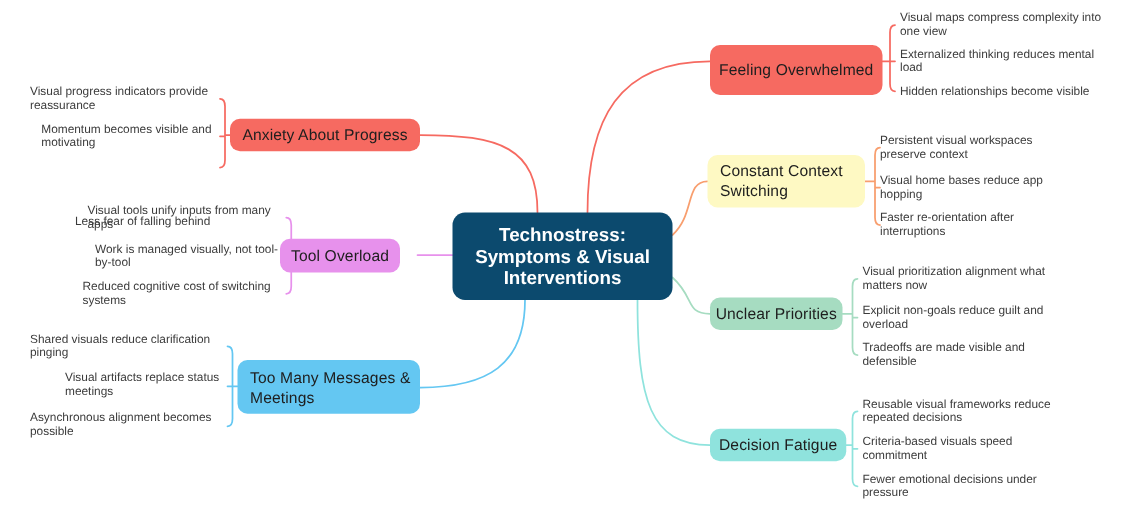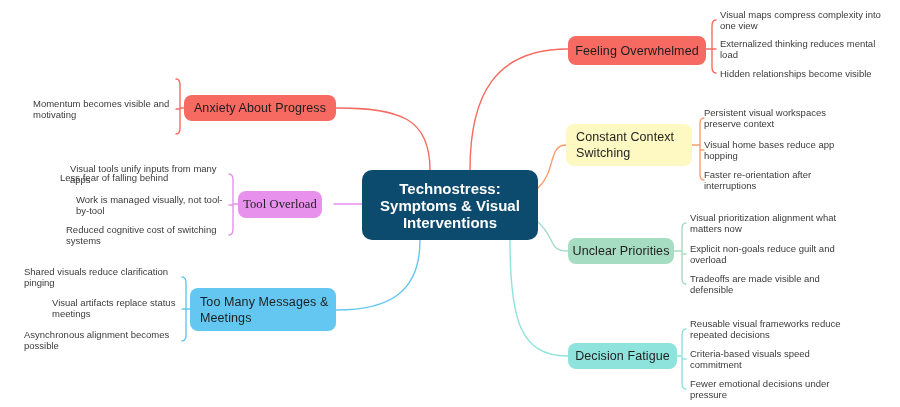--- a/index.html
+++ b/index.html
@@ -12,26 +12,26 @@
         font-size:12.5px;font-weight:500;color:#1E1E1E;box-sizing:border-box;
         letter-spacing:.1px;}
   .node.center-text{justify-content:center;text-align:center;}
   .node.left-text{padding-left:10px;line-height:16px;}
   .central{position:absolute;left:362px;top:170px;width:176px;height:70px;
            background:#0c4a6e;border-radius:10px;display:flex;align-items:center;
            justify-content:center;text-align:center;color:#fff;font-weight:bold;
            font-size:15px;line-height:17px;white-space:pre-line;}
   .leaf{position:absolute;font-size:9.5px;line-height:11px;color:#3B3B3B;}
   
-  .b-feeling {left:568px;top:36px; width:138px;height:29px;}
+  .b-feeling {left:568px;top:36px; width:138px;height:40px;}
   .b-context {left:566px;top:124px;width:126px;height:42px;}
   .b-unclear {left:568px;top:238px;width:106px;height:26px;}
   .b-decision{left:568px;top:343px;width:109px;height:26px;}
   .b-anxiety {left:184px;top:95px; width:152px;height:26px;}
-  .b-tool    {left:238px;top:191px;width:84px; height:27px;font-family:Liberation Serif, serif;}
+  .b-tool    {left:224px;top:191px;width:96px; height:27px;}
   .b-messages{left:190px;top:288px;width:146px;height:43px;}
   
   .lf-f0{left:720px;top:9px;  width:172px;} .lf-f1{left:720px;top:38px; width:172px;} .lf-f2{left:720px;top:68px; width:178px;}
   .lf-c0{left:704px;top:107px;width:150px;} .lf-c1{left:704px;top:139px;width:152px;} .lf-c2{left:704px;top:169px;width:150px;}
   .lf-u0{left:690px;top:212px;width:168px;} .lf-u1{left:690px;top:243px;width:176px;} .lf-u2{left:690px;top:273px;width:160px;}
   .lf-d0{left:690px;top:318px;width:176px;} .lf-d1{left:690px;top:348px;width:150px;} .lf-d2{left:690px;top:378px;width:168px;}
   .lf-a0{left:24px;top:68px;  width:152px;} .lf-a1{left:33px;top:98px;  width:143px;} .lf-a2{left:60px;top:128px;width:118px;margin-top:44px;}
   .lf-t0{left:70px;top:163px; width:158px;} .lf-t1{left:76px;top:194px; width:152px;} .lf-t2{left:66px;top:224px; width:162px;}
   .lf-m0{left:24px;top:266px; width:158px;} .lf-m1{left:52px;top:297px; width:130px;} .lf-m2{left:24px;top:329px; width:158px;}
 </style>
@@ -76,20 +76,21 @@
   <div class="leaf lf-u0">Visual prioritization alignment what matters now</div>
   <div class="leaf lf-u1">Explicit non-goals reduce guilt and overload</div>
   <div class="leaf lf-u2">Tradeoffs are made visible and defensible</div>
 
   <div class="node center-text b-decision" style="background-color: rgb(143, 227, 221);">Decision Fatigue</div>
   <div class="leaf lf-d0">Reusable visual frameworks reduce repeated decisions</div>
   <div class="leaf lf-d1">Criteria-based visuals speed commitment</div>
   <div class="leaf lf-d2">Fewer emotional decisions under pressure</div>
 
   <div class="node center-text b-anxiety" style="background-color: rgb(246, 106, 97);">Anxiety About Progress</div>
+  <div class="leaf lf-a0">Visual progress indicators provide reassurance</div>
   <div class="leaf lf-a1">Momentum becomes visible and motivating</div>
   <div class="leaf lf-a2">Less fear of falling behind</div>
 
   <div class="node center-text b-tool" style="background-color: rgb(231, 145, 236);">Tool Overload</div>
   <div class="leaf lf-t0">Visual tools unify inputs from many apps</div>
   <div class="leaf lf-t1">Work is managed visually, not tool-by-tool</div>
   <div class="leaf lf-t2">Reduced cognitive cost of switching systems</div>
 
   <div class="node left-text b-messages" style="background-color: rgb(100, 199, 242);">Too Many Messages &amp; Meetings</div>
   <div class="leaf lf-m0">Shared visuals reduce clarification pinging</div>

